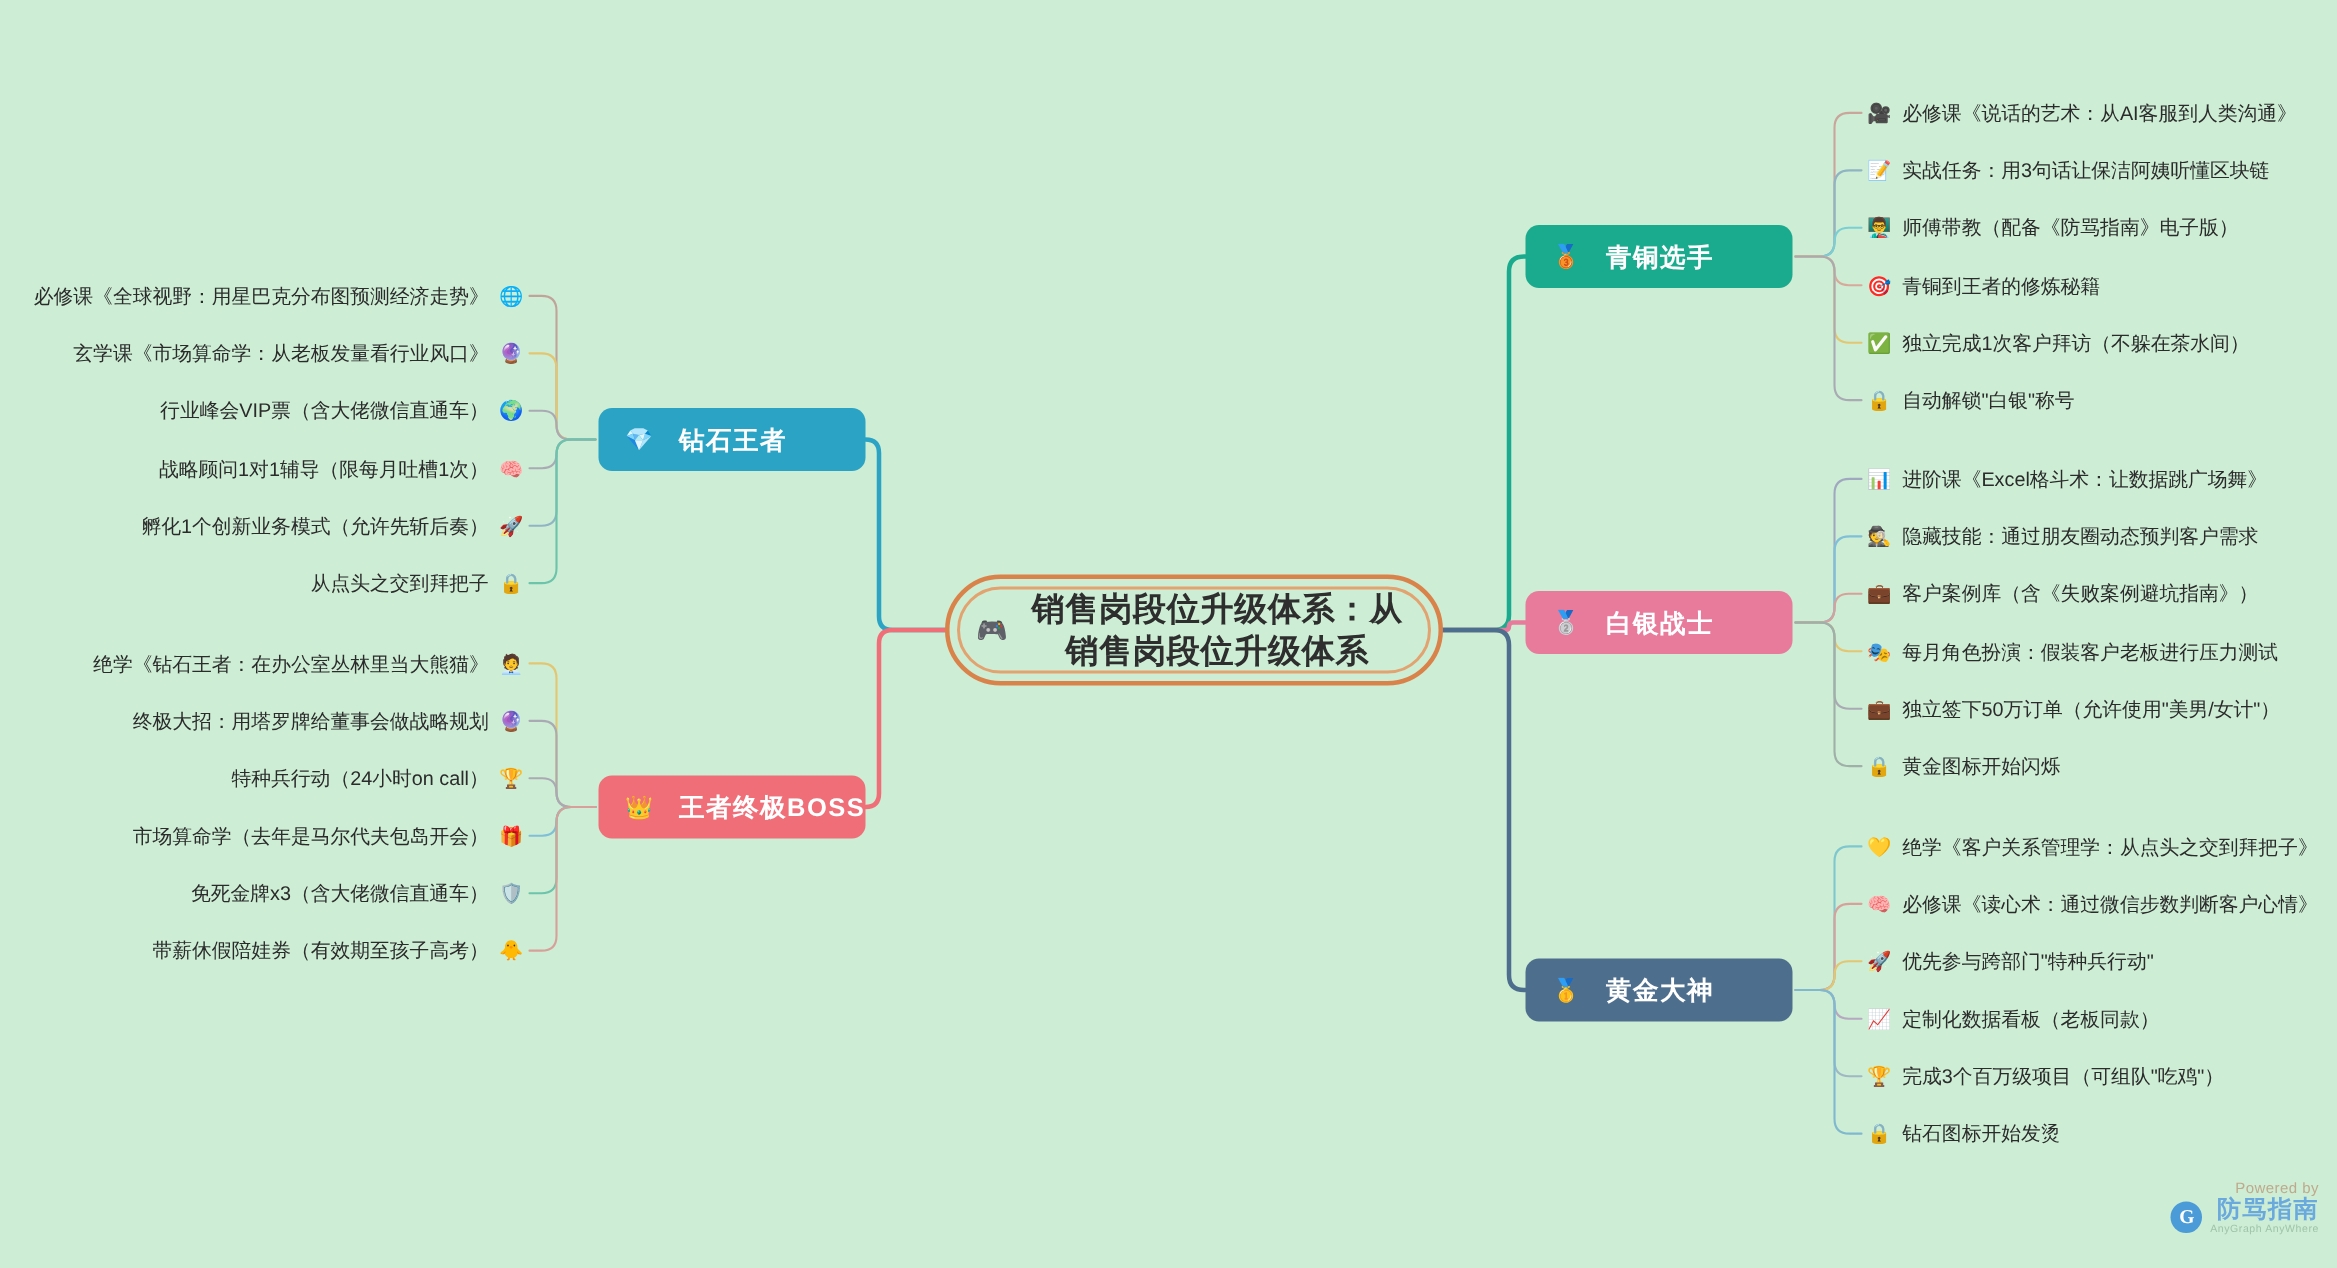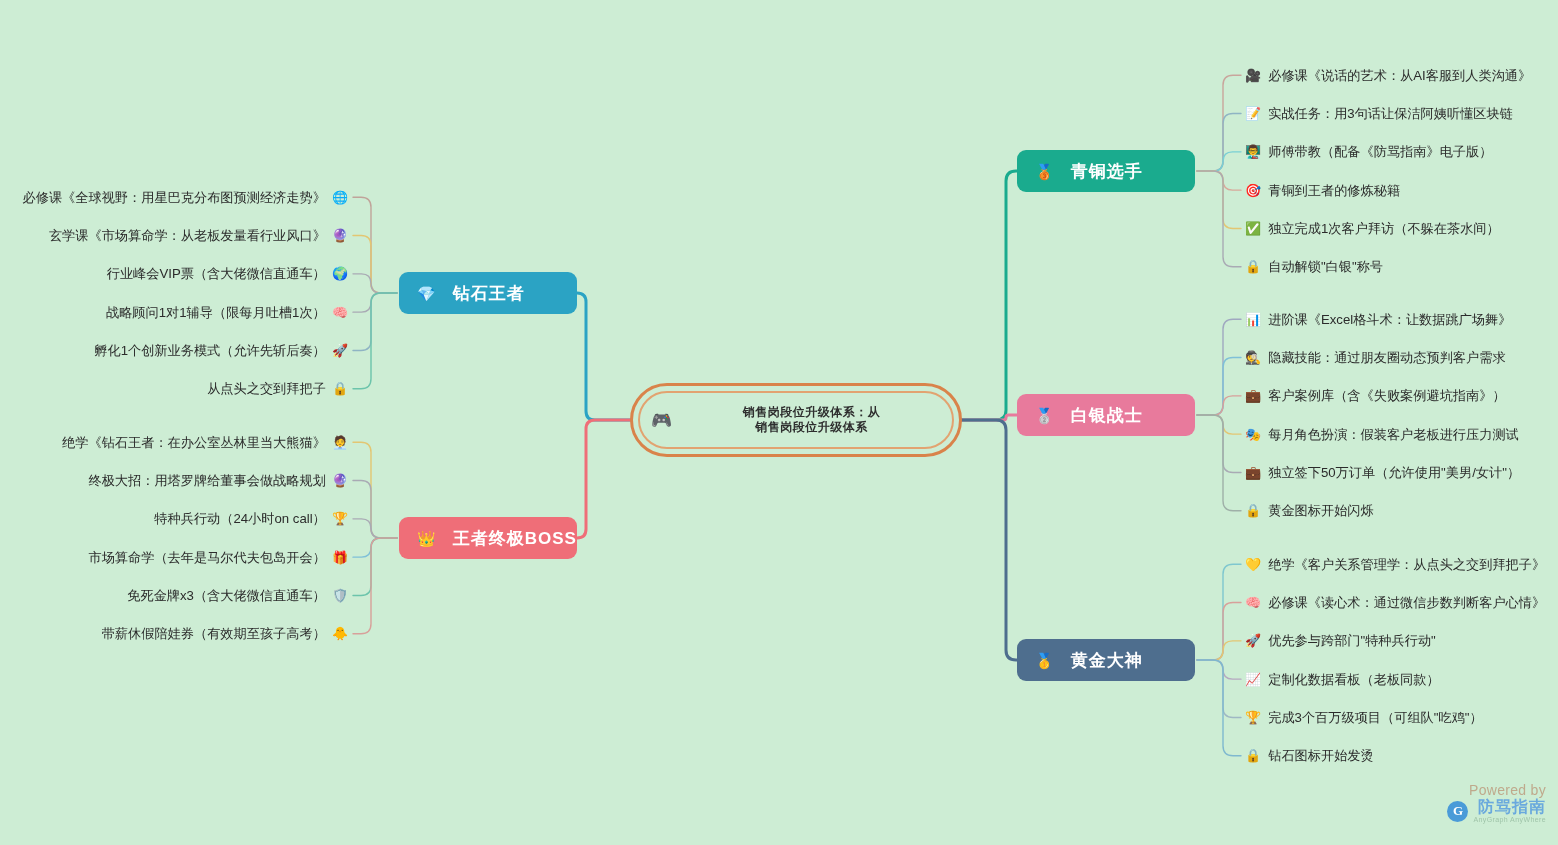--- a/index.html
+++ b/index.html
@@ -27,21 +27,21 @@
     box-shadow: 0 0 0 3px #cdedd4 inset;
   }
   .root-inner {
     position: absolute; inset: 5px;
     border: 2px solid #e2a370;
     border-radius: 34px;
     pointer-events: none;
   }
   .root-icon { font-size: 17px; margin-right: 6px; line-height: 1; z-index: 2;}
   .root-text {
-    font-size: 12px; font-weight: bold; color: #2e2e2e;
+    font-size: 22px; font-weight: bold; color: #2e2e2e;
     line-height: 1.28; text-align: center; flex: 1; z-index: 2;
     letter-spacing: .5px;
   }
 
   
   .branch {
     position: absolute;
     height: 42px;
     border-radius: 9px;
     display: flex; align-items: center;
@@ -69,21 +69,21 @@
   .leaf.right .licon { margin-right: 7px; }
   .leaf.left  .licon { margin-left: 7px; }
   .leaf .ltext { }
 
   
   .watermark {
     position: absolute; right: 12px; bottom: 22px;
     text-align: right;
     user-select: none;
   }
-  .wm-top { font-size: 14px; color: #bfa98c; letter-spacing: .3px; margin-bottom: 1px; }
+  .wm-top { font-size: 10px; color: #bfa98c; letter-spacing: .3px; margin-bottom: 1px; }
   .wm-row { display: flex; align-items: center; justify-content: flex-end; gap: 5px; }
   .wm-logo {
     width: 21px; height: 21px; border-radius: 50%;
     background: #4a9bd8;
     color: #fff; font-size: 13px; font-weight: bold;
     display: flex; align-items: center; justify-content: center;
     font-family: "Liberation Serif", serif;
   }
   .wm-brand { font-size: 16px; color: #6aa9dd; font-weight: bold; letter-spacing: 1px; line-height: 1; }
   .wm-sub { font-size: 7px; color: #9fc4a9; letter-spacing: .4px; margin-top: 1px; text-align: right; }

